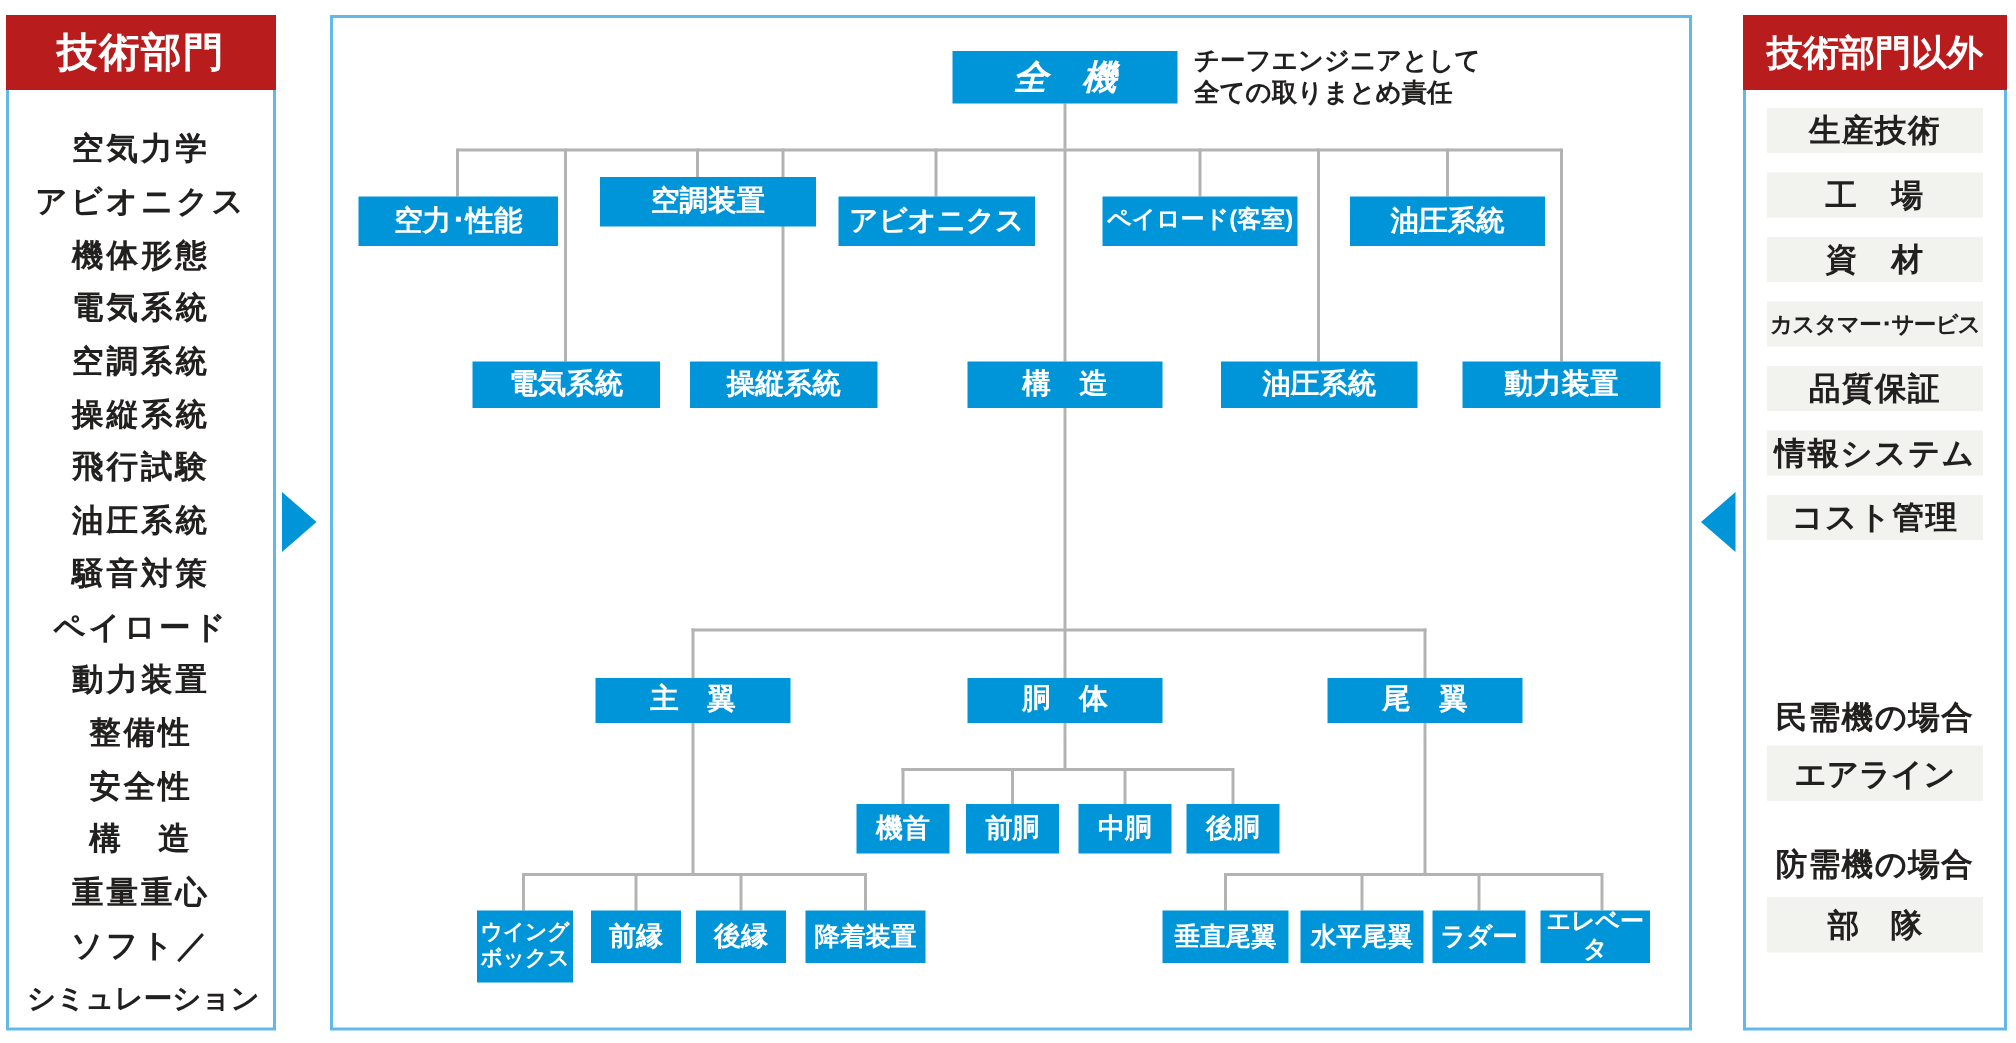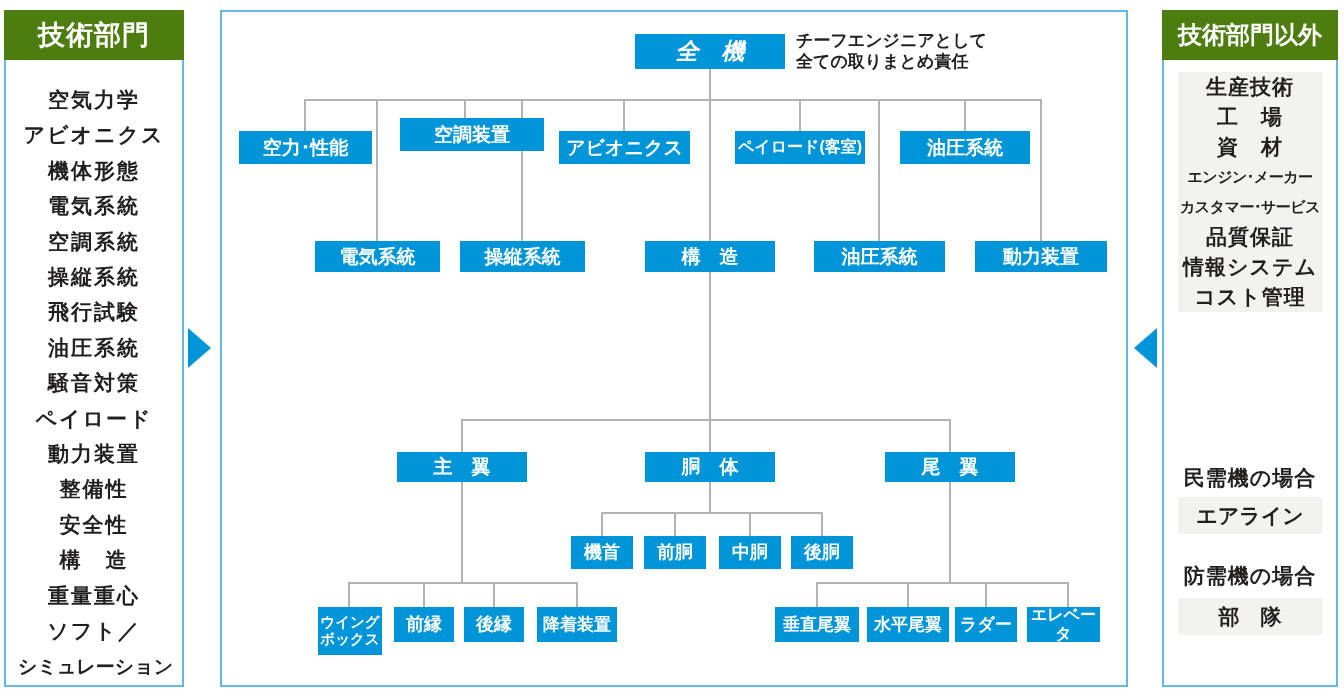--- a/index.html
+++ b/index.html
@@ -6,31 +6,31 @@
   body{
     width:1344px;height:695px;position:relative;background:#ffffff;
     font-family:"Liberation Sans","DejaVu Sans",sans-serif;font-weight:bold;color:#221f1f;
     overflow:hidden;
   }
   
   .panel{position:absolute;top:10px;height:677px;background:#fff;border:2px solid #62b9e7;box-sizing:border-box;}
   .panel-left{left:4px;width:180px;}
   .panel-right{left:1162px;width:176px;}
   .panel-header{
-    height:50px;margin:-2px -2px 0 -2px;background:#4d7c0f;color:#fff;
+    height:50px;margin:-2px -2px 0 -2px;background:#b91c1c;color:#fff;
     display:flex;align-items:center;justify-content:center;letter-spacing:1px;
   }
   .panel-left .panel-header{font-size:27px;}
   .panel-right .panel-header{font-size:24px;letter-spacing:0;}
   .left-items{list-style:none;margin:12px;padding:10px 0 0 0;}
   .left-items li{
     line-height:35.4px;text-align:center;font-size:21px;letter-spacing:2px;white-space:nowrap;
   }
   .left-items li.tight{letter-spacing:0;font-size:19px;}
-  .right-items{display:flex;flex-direction:column;align-items:center;padding-top:12px;}
+  .right-items{display:flex;flex-direction:column;align-items:center;gap:13px;padding-top:12px;}
   .ritem{
     width:144px;height:30px;background:#f2f2ef;display:flex;align-items:center;justify-content:center;
     font-size:21px;letter-spacing:1px;white-space:nowrap;
   }
   .ritem.condensed{font-size:15px;letter-spacing:-0.5px;}
   .case-label{position:absolute;width:100%;text-align:center;font-size:21px;letter-spacing:1px;}
   .case-item{position:absolute;left:14px;width:144px;height:37px;background:#f2f2ef;
     display:flex;align-items:center;justify-content:center;font-size:21px;}
   
   .arrow{position:absolute;width:0;height:0;}
@@ -155,21 +155,20 @@
   <div class="node fs17" style="left:733px;top:595px;width:62px;height:35px">ラダー</div>
   <div class="node fs16" style="left:805px;top:595px;width:73px;height:35px">エレベータ</div>
 </main>
 
 <aside class="panel panel-right">
   <div class="panel-header">技術部門以外</div>
   <div class="right-items">
     <div class="ritem">生産技術</div>
     <div class="ritem">工　場</div>
     <div class="ritem">資　材</div>
-    <div class="ritem condensed">エンジン･メーカー</div>
     <div class="ritem condensed">カスタマー･サービス</div>
     <div class="ritem">品質保証</div>
     <div class="ritem">情報システム</div>
     <div class="ritem">コスト管理</div>
   </div>
   <div class="case-label" style="top:452px">民需機の場合</div>
   <div class="case-item" style="top:485px">エアライン</div>
   <div class="case-label" style="top:550px">防需機の場合</div>
   <div class="case-item" style="top:586px">部　隊</div>
 </aside>

